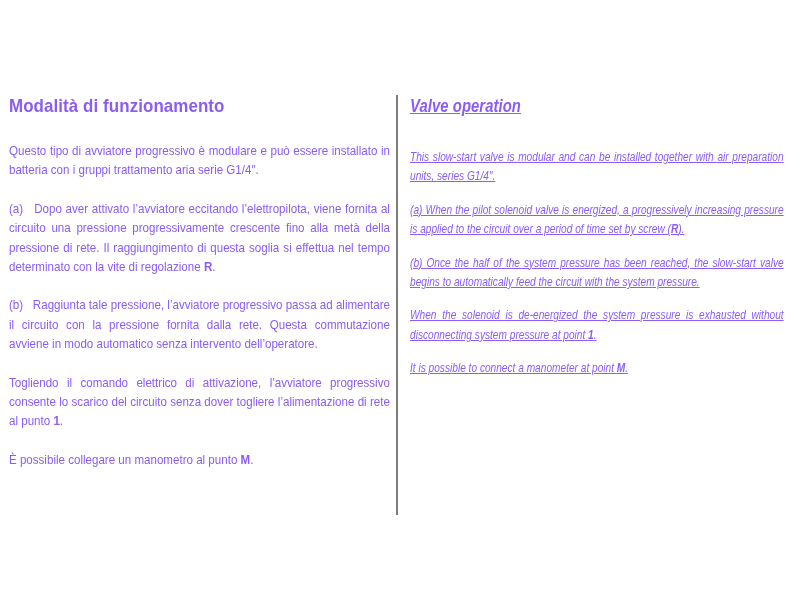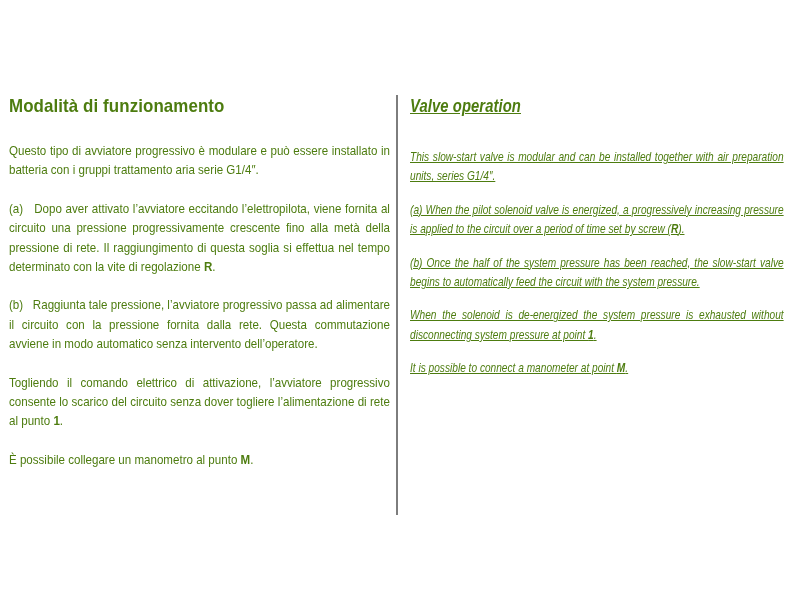--- a/index.html
+++ b/index.html
@@ -40,21 +40,21 @@
     position: absolute;
     left: 396px;
     top: 95px;
     width: 2px;
     height: 420px;
   }
 </style>
 </head>
 <body>
 
-<div class="page" style="background: rgb(255, 255, 255); color: #4d7c0f;">
+<div class="page" style="background: rgb(255, 255, 255); color: #8b5cf6;">
 
   <div class="col col-left">
     <div class="col-inner">
       <h1>Modalità di funzionamento</h1>
       <div>
           <p><span>Questo tipo di avviatore progressivo è modulare e può essere installato in batteria con i gruppi trattamento aria serie G1/4″.</span></p>
           <p><span>(a)&nbsp;&nbsp; Dopo aver attivato l’avviatore eccitando l’elettropilota, viene fornita al circuito una pressione progressivamente crescente fino alla metà della pressione di rete. Il raggiungimento di questa soglia si effettua nel tempo determinato con la vite di regolazione </span><b>R</b><span>.</span></p>
           <p><span>(b)&nbsp;&nbsp; Raggiunta tale pressione, l’avviatore progressivo passa ad alimentare il circuito con la pressione fornita dalla rete. Questa commutazione avviene in modo automatico senza intervento dell’operatore.</span></p>
           <p><span>Togliendo il comando elettrico di attivazione, l’avviatore progressivo consente lo scarico del circuito senza dover togliere l’alimentazione di rete al punto </span><b>1</b><span>.</span></p>
           <p><span>È possibile collegare un manometro al punto </span><b>M</b><span>.</span></p>

